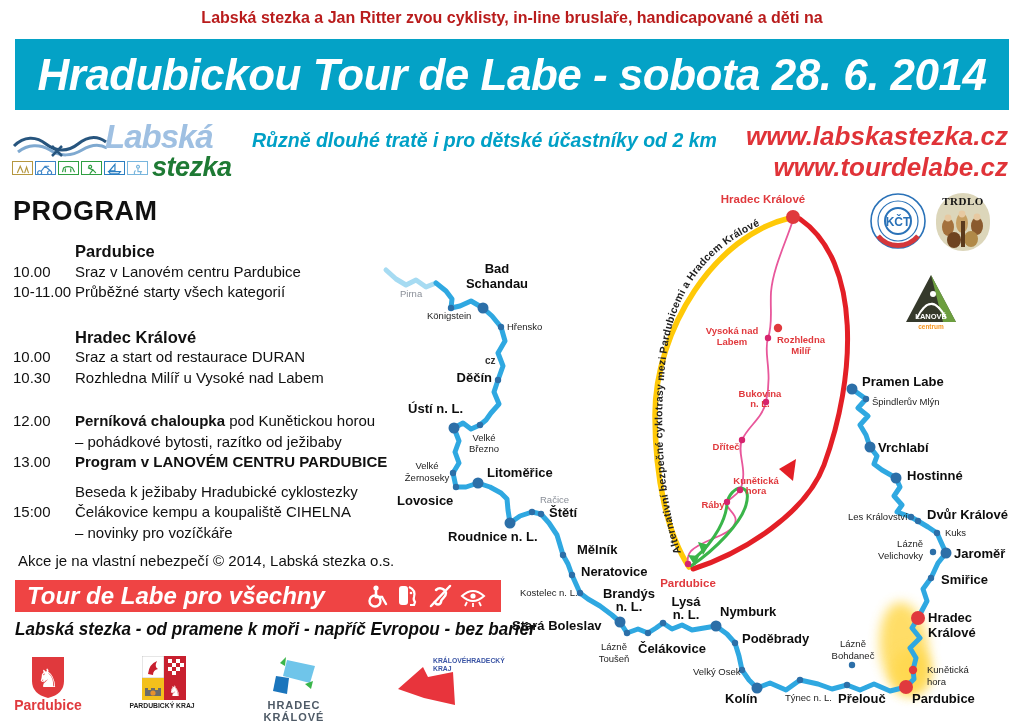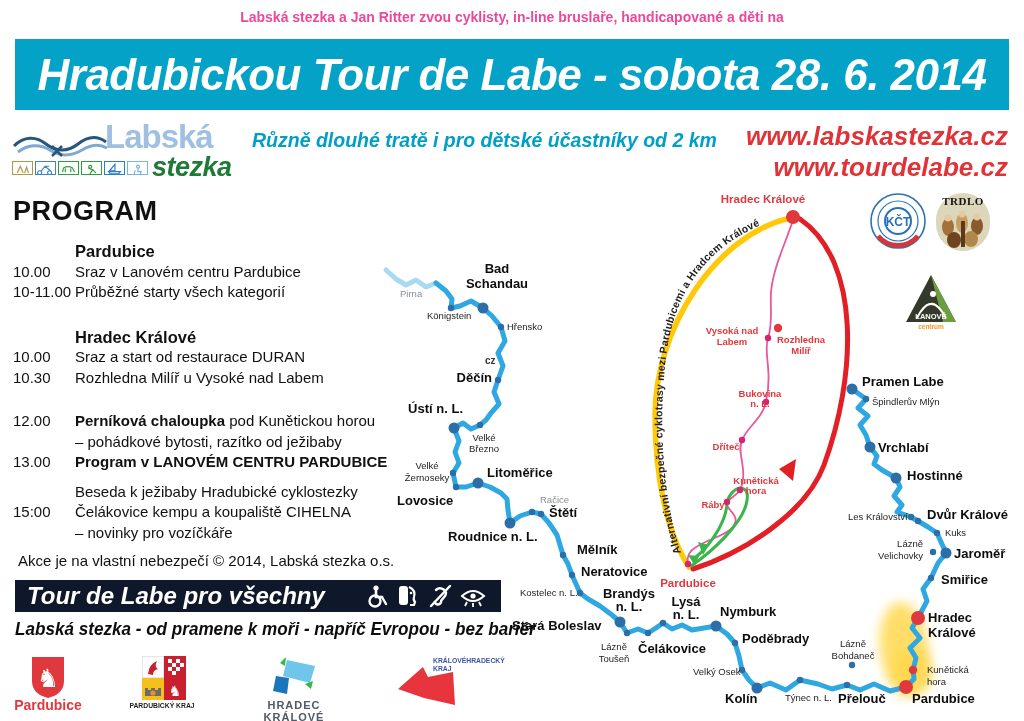--- a/index.html
+++ b/index.html
@@ -1,41 +1,41 @@
 <!DOCTYPE html>
 <html><head>
 <meta charset="utf-8">
 <style>
   html,body{margin:0;padding:0;background:#fff;}
   .poster{position:relative;width:1024px;height:721px;background:#fff;overflow:hidden;
           font-family:"Liberation Sans",sans-serif;color:#111;}
   .abs{position:absolute;}
   
-  .intro{top:9px;left:0;width:1024px;text-align:center;font-size:14px;font-weight:bold;color:#ec4899;}
+  .intro{top:9px;left:0;width:1024px;text-align:center;font-size:16px;font-weight:bold;color:#b91c1c;}
   .banner{left:15px;top:39px;width:994px;height:71px;background:#04A2C6;}
   .banner .title{width:100%;text-align:center;line-height:71px;color:#fff;font-size:44px;
                  font-weight:bold;font-style:italic;letter-spacing:-.5px;white-space:nowrap;}
   .subtitle{left:252px;top:126px;color:#00A0C6;font-size:19.5px;font-weight:bold;font-style:italic;line-height:28px;}
   .urls{right:16px;top:121px;text-align:right;color:#E03338;font-size:26px;font-weight:bold;font-style:italic;line-height:31px;margin-left:20px;}
   
   .ls-logo{left:8px;top:116px;width:235px;height:66px;}
-  .ls-word1{position:absolute;left:97px;top:2px;font-size:33px;font-weight:bold;color:#9FC0E2;letter-spacing:-1px;}
+  .ls-word1{position:absolute;left:97px;top:2px;font-size:33px;font-weight:bold;font-style:italic;color:#9FC0E2;letter-spacing:-1px;}
   .ls-word2{position:absolute;left:144px;top:36px;font-size:27px;font-weight:bold;font-style:italic;color:#1E7A34;letter-spacing:-.5px;}
   .ls-strip{position:absolute;left:4px;top:45px;display:flex;gap:2px;}
   .ls-strip .cell{width:21px;height:14px;background:#fff;box-sizing:border-box;border:1.5px solid #888;display:flex;align-items:center;justify-content:center;}
   
   .program{left:13px;top:196px;width:382px;}
   .program h2{margin:0 0 14px 0;font-size:27px;letter-spacing:.5px;}
   .prow{display:flex;font-size:15px;line-height:20.5px;}
   .ptime{width:62px;flex:none;}
   .ptext{flex:1;}
   .prow.hd .ptext{font-size:16.5px;}
   .disclaimer{left:18px;top:552px;font-size:15px;}
   
-  .banner2{left:15px;top:580px;width:486px;height:32px;background:#0f172a;display:flex;align-items:center;}
+  .banner2{left:15px;top:580px;width:486px;height:32px;background:#ef4444;display:flex;align-items:center;}
   .banner2 .b2label{color:#fff;font-size:24px;font-weight:bold;font-style:italic;margin-left:12px;white-space:nowrap;}
   .b2icons{position:absolute;left:348px;top:3px;display:flex;gap:5px;}
   .tagline{left:15px;top:619px;font-size:18px;font-weight:bold;font-style:italic;color:#0d0d0d;white-space:nowrap;
            transform:scaleX(.95);transform-origin:left;}
   
   .flogo-label{position:absolute;font-weight:bold;text-align:center;}
   .lbl-pardubice{left:12px;top:697px;width:72px;color:#E03A3E;font-size:14px;font-style:normal;}
   .lbl-pk{left:128px;top:702px;width:68px;font-size:6.8px;color:#222;}
   .lbl-hk{left:238px;top:699px;width:112px;font-size:11px;color:#4E5A66;letter-spacing:1px;font-weight:600;}
   .lbl-khk{left:433px;top:657px;width:70px;font-size:6.8px;color:#3B55A5;text-align:left;line-height:8px;}

